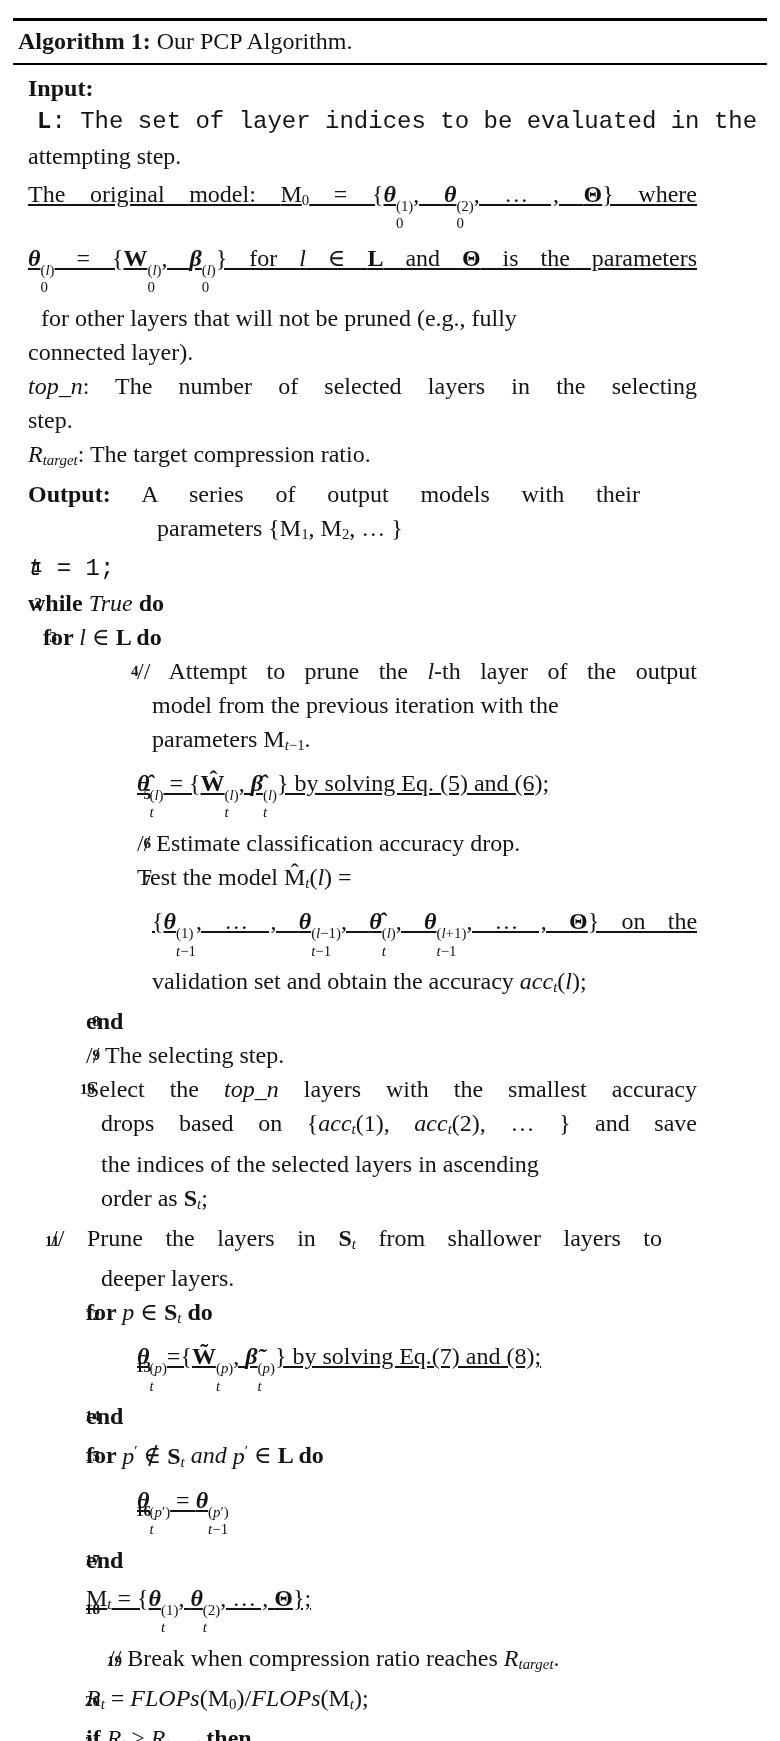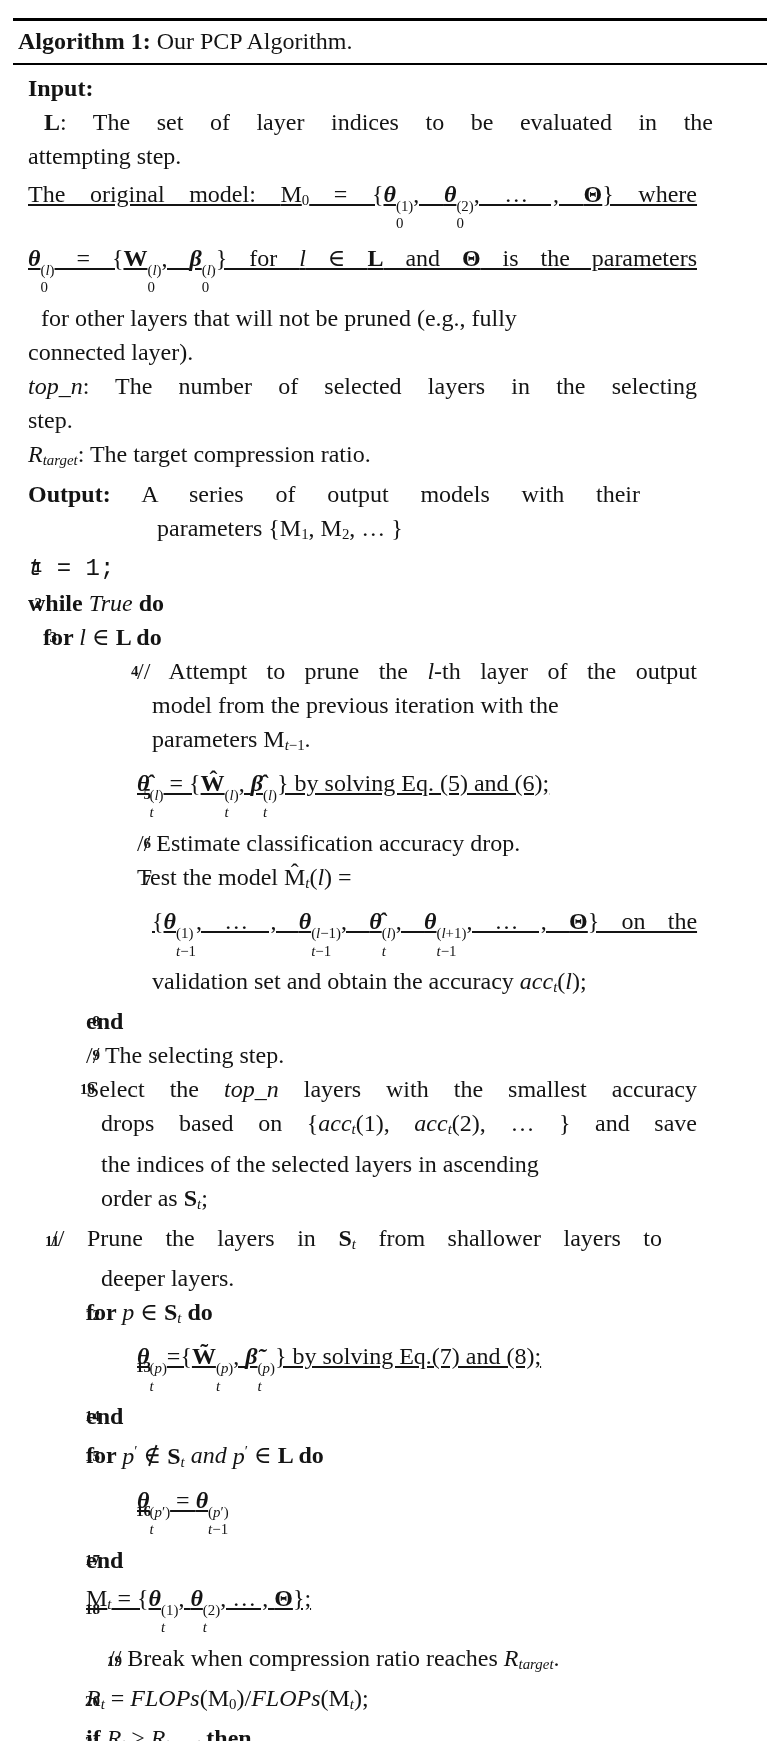--- a/index.html
+++ b/index.html
@@ -40,21 +40,21 @@
 </style>
 </head>
 <body>
 
 <div class="algo">
   <div class="rule-thick"></div>
   <div class="caption"><span class="st-b">Algorithm 1:</span><span> Our PCP Algorithm.</span></div>
   <div class="rule-thin"></div>
   <div class="bodyc">
       <div class="row" style="margin-left: 15px;"><span class="st-b">Input:</span></div>
-      <div class="row j" style="margin-left: 31px; width: 669px;"><span class="st-b">L</span><span>: The set of layer indices to be evaluated in the</span></div>
+      <div class="row j" style="margin-left: 24px; width: 669px; font-family: Liberation Mono, monospace;"><span class="st-b">L</span><span>: The set of layer indices to be evaluated in the</span></div>
       <div class="row" style="margin-left: 15px;"><span>attempting step.</span></div>
       <div class="row j tall" style="margin-left: 15px; width: 669px;"><span>The original model: </span><span>M<span class="subi">0</span></span><span> = {</span><span class="st-bi">θ<span class="ss">
             <span class="l1">(1)</span>
             <span class="l2">0</span>
           </span></span><span>, </span><span class="st-bi">θ<span class="ss">
             <span class="l1">(2)</span>
             <span class="l2">0</span>
           </span></span><span>, … , </span><span class="st-b">Θ</span><span>} where</span></div>
       <div class="row j tall" style="margin-left: 15px; width: 669px;"><span class="st-bi">θ<span class="ss">
             <span class="l1">(<i>l</i>)</span>

